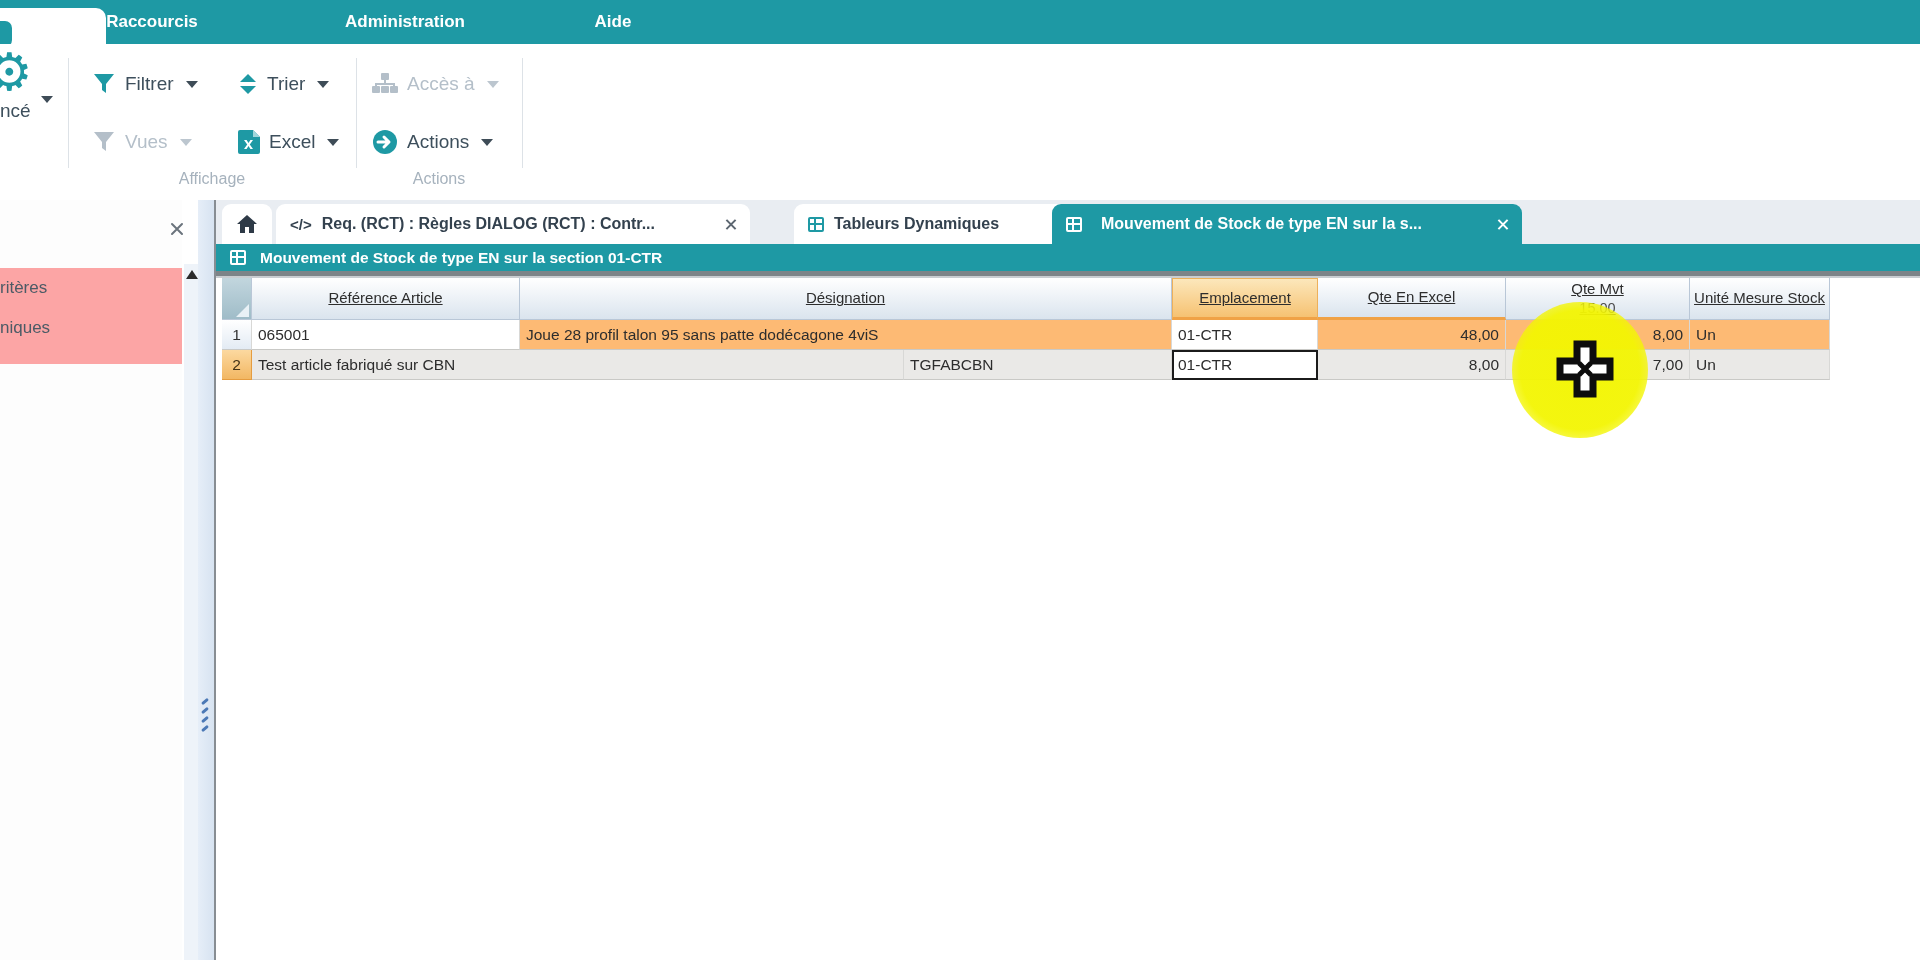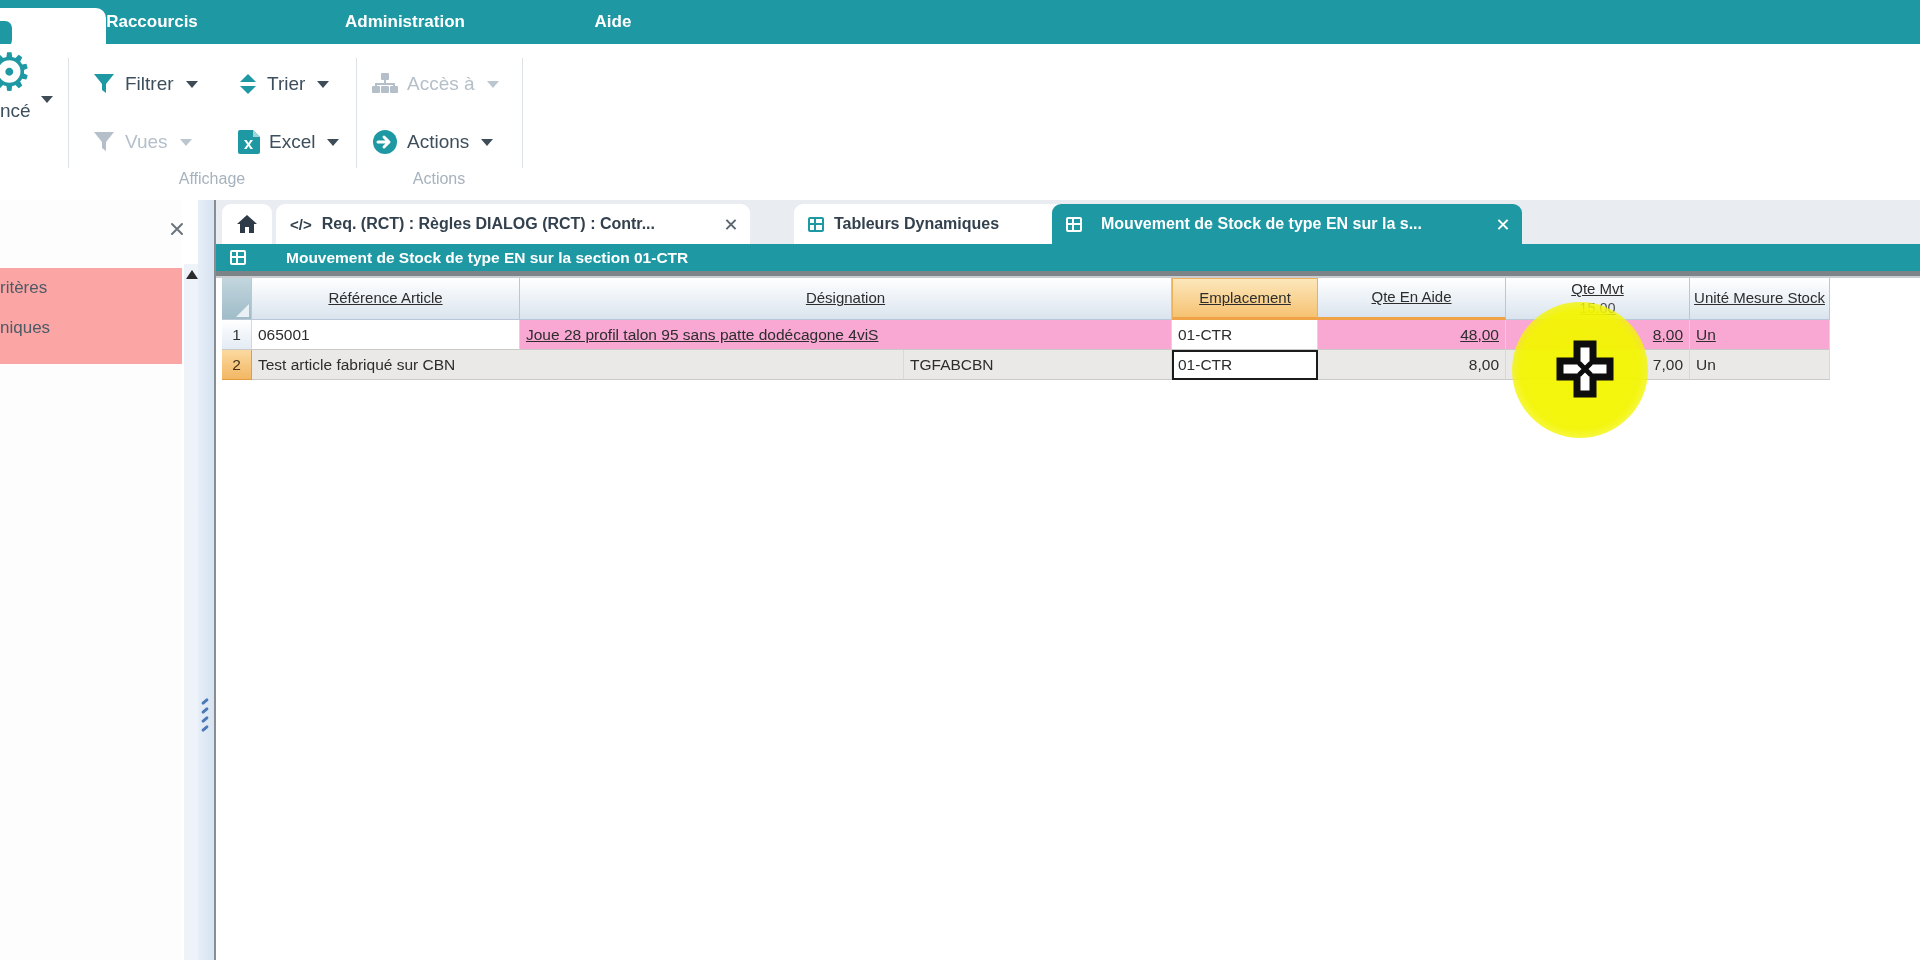--- a/index.html
+++ b/index.html
@@ -57,21 +57,21 @@
   .tab.active .xicon:before,.tab.active .xicon:after{background:#fff;}
   .code-glyph{font-weight:bold;font-size:15px;flex:none;}
   .grid-ic{width:16px;height:15px;border:2px solid #1e99a4;border-radius:2px;position:relative;flex:none;box-sizing:border-box;}
   .grid-ic:before{content:"";position:absolute;left:0;top:4px;width:12px;height:2px;background:#1e99a4;}
   .grid-ic:after{content:"";position:absolute;left:4px;top:0;width:2px;height:11px;background:#1e99a4;}
   .grid-ic.white{border-color:#fff;} .grid-ic.white:before,.grid-ic.white:after{background:#fff;}
 
   
   .sect{left:216px;top:244px;width:1704px;height:27px;background:#1e99a4;display:flex;
         align-items:center;gap:14px;padding-left:14px;box-sizing:border-box;}
-  .sect .stitle{color:#fff;font-size:15.5px;font-weight:bold;margin-left:26px;}
+  .sect .stitle{color:#fff;font-size:15.5px;font-weight:bold;}
   .gray-line{left:216px;top:271px;width:1704px;height:5px;background:#7d8488;border-bottom:2px solid #c9cdd1;}
   .canvas{left:216px;top:278px;width:1704px;height:682px;background:#fff;}
 
   
   .trow{position:absolute;display:flex;}
   .cell{box-sizing:border-box;border-right:1px solid #d8d8d6;border-bottom:1px solid #c9c9c6;
         font-size:15.5px;display:flex;align-items:center;padding:0 6px;overflow:hidden;white-space:nowrap;}
   .hcell{box-sizing:border-box;border-right:1px solid #b9c7d7;border-bottom:1px solid #b9c7d7;
          background:linear-gradient(#ffffff,#dae4ee);font-size:15px;color:#2d2d2d;
          display:flex;flex-direction:column;align-items:center;justify-content:center;
@@ -81,21 +81,21 @@
   .hcell.orange-under{border-bottom:3px solid #f0a246;}
   .c0{width:30px;} .c1{width:268px;} .c2{width:652px;} .c3{width:146px;}
   .c4{width:188px;} .c5{width:184px;} .c6{width:140px;}
   .corner{background:linear-gradient(#c2d6de,#9fbcc8);position:relative;border-right:1px solid #b9c7d7;
           border-bottom:1px solid #b9c7d7;box-sizing:border-box;cursor:pointer;}
   .corner:after{content:"";position:absolute;right:2px;bottom:2px;width:0;height:0;
                 border-left:13px solid transparent;border-bottom:13px solid #e9f1f6;}
   .numcell{justify-content:center;background:linear-gradient(#ffffff,#e3ebf4);color:#333;cursor:pointer;}
   .numcell.sel{background:linear-gradient(#fcd9a0,#f2b763);border-right:1px solid #e59c3f;
                border-bottom:1px solid #e59c3f;color:#433217;}
-  .bg-gray1{background:#f9a8d4;text-decoration:underline;} .bg-gray2{background:#eae9e7;} .bg-white{background:#fff;}
+  .bg-gray1{background:#fdba74;} .bg-gray2{background:#eae9e7;} .bg-white{background:#fff;}
   .num{justify-content:flex-end;}
   .focused{outline:2px solid #1b1b1b;outline-offset:-2px;background:#fff;}
   .subtotal{font-size:14.5px;color:#4e4e4e;}
 
   
   .yellow-hl{left:1512px;top:302px;width:136px;height:136px;border-radius:50%;z-index:5;
      background:radial-gradient(circle,rgba(243,245,2,0.97) 0%,rgba(243,245,2,0.95) 62%,rgba(244,246,10,0.55) 82%,rgba(244,246,10,0) 100%);}
   .cross-cursor{left:1556px;top:340px;z-index:6;}
 
   svg{display:block;}
@@ -249,21 +249,21 @@
     <span class="stitle">Mouvement de Stock de type EN sur la section 01-CTR</span>
   </div>
   <div class="abs gray-line"></div>
   <div class="abs canvas"></div>
 
   <div class="trow" style="left:222px;top:278px;height:42px;text-decoration:underline;">
     <div class="corner c0" style="height:42px;"></div>
     <div class="hcell c1">Référence Article</div>
     <div class="hcell c2">Désignation</div>
     <div class="hcell c3 orange orange-under">Emplacement</div>
-    <div class="hcell c4 orange-under">Qte En Aide</div>
+    <div class="hcell c4 orange-under">Qte En Excel</div>
     <div class="hcell c5">
       <span>Qte Mvt</span>
       <span class="subtotal">15.00</span>
     </div>
     <div class="hcell c6">Unité Mesure Stock</div>
   </div>
 
   <div class="trow" style="left:222px;top:320px;height:30px;">
     <div class="cell c0 numcell">1</div>
     <div class="cell c1 bg-white">065001</div>

